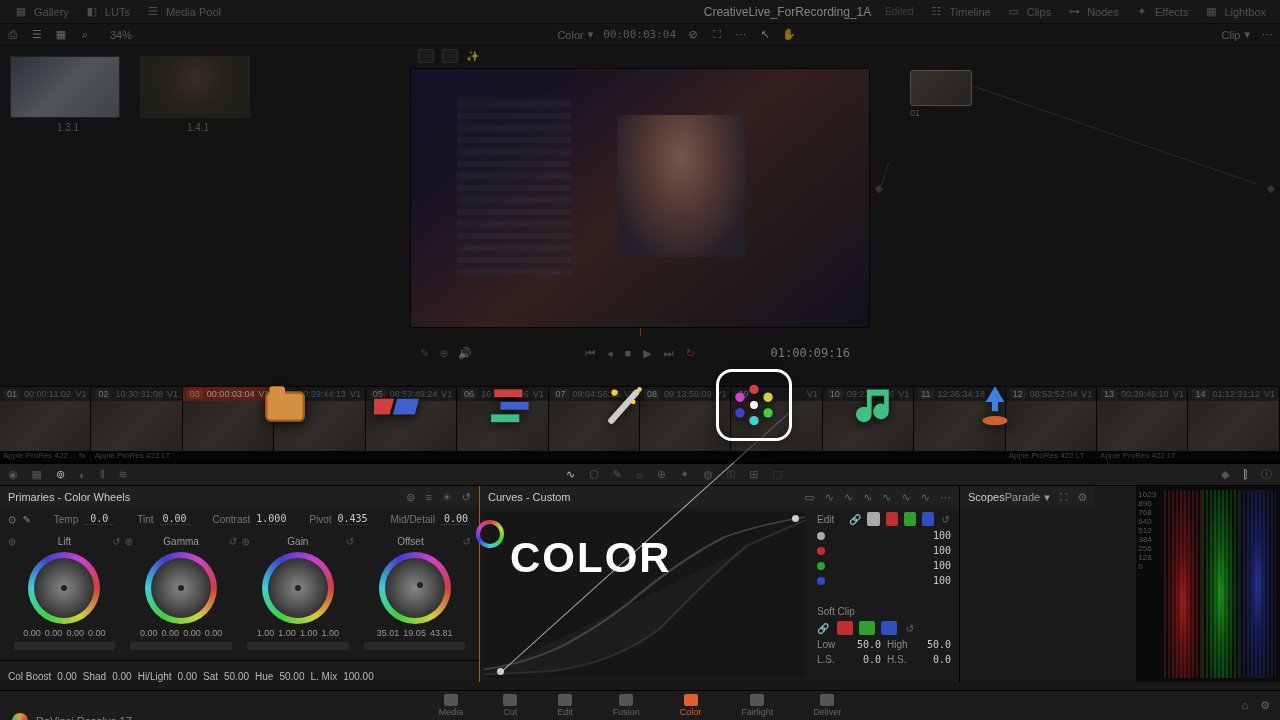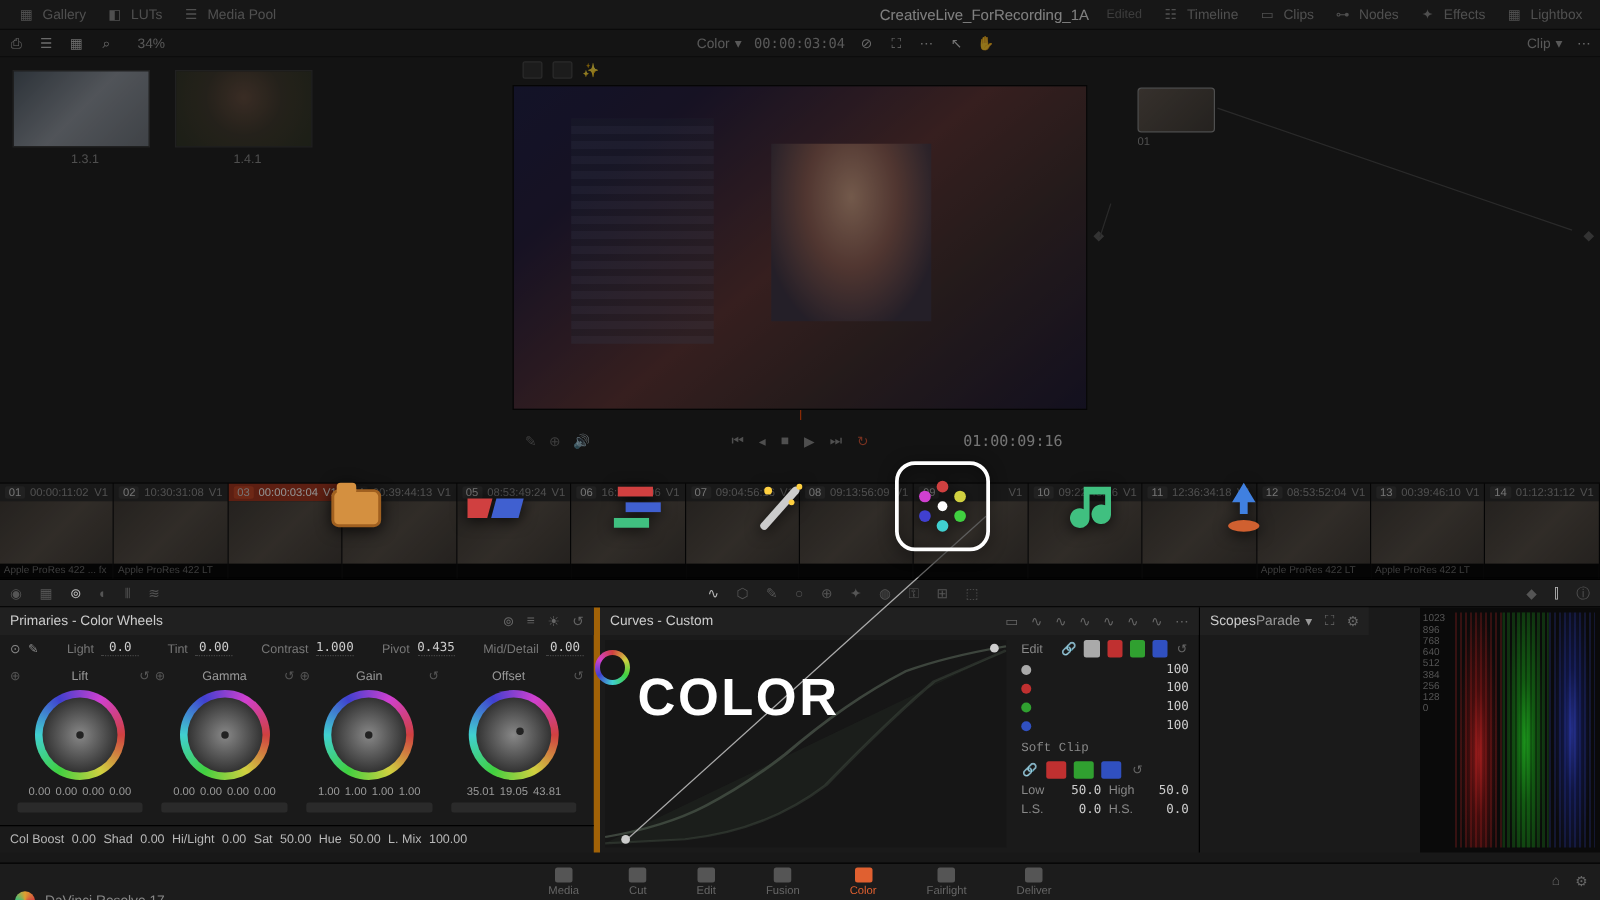--- a/index.html
+++ b/index.html
@@ -66,57 +66,57 @@
 
 
 .palbar { height: 22px; background: #1e1e1e; display:flex; align-items:center; padding: 0 8px; gap: 14px; border-bottom:1px solid #000;}
 .palbar .spacer { flex:1;}
 .palbar .pb { color:#555; cursor:pointer;}
 .palbar .pb.on { color:#bbb;}
 
 
 .lower { height: 196px; display:flex; background:#1a1a1a;}
 
-.primaries { width: 480px; display:flex; flex-direction:column; border-right:5px solid #a16207;}
+.primaries { width: 480px; display:flex; flex-direction:column; border-right:1px solid #a16207;}
 .panel-head { height: 22px; display:flex; align-items:center; padding: 0 8px; font-size:11px; color:#ccc; background:#202020;}
 .panel-head .spacer{flex:1;}
 .panel-head .hb { color:#666; margin-left: 10px; cursor:pointer;}
 .adj-row { height: 22px; display:flex; align-items:center; gap:6px; padding: 0 8px; font-size:10px;}
 .adj-row .albl{color:#777;}
 .adj-row .aval{color:#ccc; border-bottom:1px dotted #444; min-width:30px; text-align:center; font-family:monospace;}
 .adj-row .asp{width:12px;}
 .wheels { flex:1; display:flex; padding: 4px 8px 0; gap: 4px;}
 .wheel-col { flex:1; display:flex; flex-direction:column; align-items:center; gap:4px;}
 .wheel-col .wname { font-size:10px; color:#999; height:14px; display:flex; align-items:center; width:100%; justify-content:space-between;}
 .wheel-col .wname .wbtn{color:#555; font-size:10px;}
 .wheel { width: 72px; height: 72px; border-radius: 50%; background: conic-gradient(from 90deg, #d04040, #d0d040, #40d040, #40d0d0, #4040d0, #d040d0, #d04040); position:relative;}
 .wheel::after{content:""; position:absolute; inset:6px; border-radius:50%; background: radial-gradient(circle,#888 0%, #333 70%);}
 .wheel .dot{position:absolute; left:calc(50% - 3px); top:calc(50% - 3px); width:6px; height:6px; border-radius:50%; background:#222; z-index:2;}
 .wheel-col .nums { font-size:9px; color:#999; font-family:monospace; display:flex; gap:4px;}
 .wheel-col .bar { width: 90%; height:8px; background:#2a2a2a; border-radius:2px;}
-.bottom-adj { height:22px; display:flex; align-items:center; padding: 0 8px; gap:6px; font-size:10px; border-top:1px solid #000;}
+.bottom-adj { height:22px; display:flex; align-items:flex-end; padding: 0 8px; gap:6px; font-size:10px; border-top:1px solid #000;}
 
 .curves { width: 480px; display:flex; flex-direction:column; border-right:1px solid #000; position:relative;}
 .curve-body { flex:1; display:flex;}
 .curve-graph { flex:1; position:relative; background:#161616; margin: 4px;}
 .curve-graph .diag{position:absolute; left:6%; bottom:4%; width:120%; height:1px; background:#aaa; transform-origin:left bottom; transform:rotate(-42deg);}
 .curve-graph svg { position:absolute; inset:0; width:100%; height:100%;}
 .curve-graph .hp1{position:absolute; left:4%; bottom:2%; width:7px; height:7px; background:#ccc; border-radius:50%;}
 .curve-graph .hp2{position:absolute; right:2%; top:2%; width:7px; height:7px; background:#ccc; border-radius:50%;}
 .curve-graph .hue-wheel { position:absolute; left: -8px; top: 8px; width:28px; height:28px; border-radius:50%; background: conic-gradient(#d04040,#d0d040,#40d040,#40d0d0,#4040d0,#d040d0,#d04040);}
 .curve-graph .hue-wheel::after{content:""; position:absolute; inset:4px; border-radius:50%; background:#161616;}
 .big-label { position:absolute; left: 26px; top: 22px; font-size: 42px; font-weight: 900; letter-spacing: 2px; color:#fff; font-family: Arial Black, sans-serif;}
 .curve-side { width: 150px; padding: 4px 8px; display:flex; flex-direction:column; gap:4px; font-size:10px;}
 .cs-row { display:flex; align-items:center; gap:6px;}
 .chbtn { width:16px; height:14px; border-radius:2px; cursor:pointer;}
 .ch-y{background:#aaa;} .ch-r{background:#c03030;} .ch-g{background:#30a030;} .ch-b{background:#3050c0;}
 .ch-dot { width:8px; height:8px; border-radius:50%; background:#555;}
 .cs-val { color:#ccc; font-family:monospace; margin-left:auto;}
 .cs-lbl { color:#888; width:34px;}
-.cs-head { color:#888; margin-top:4px;font-family:Liberation Mono, monospace;}
+.cs-head { color:#888; margin-top:16px;}
 
 .scopes { flex:1; display:flex; gap:41px;}
 .scope-body { flex:1; background:#0a0a0a; position:relative; overflow:hidden;}
 .yaxis { position:absolute; left:2px; top:4px; bottom:4px; width:26px; display:flex; flex-direction:column; justify-content:flex-start; font-size:8px; color:#555; font-family:monospace;}
 .parade { position:absolute; left:28px; right:4px; top:4px; bottom:4px; display:flex;}
 .band { flex:1; position:relative;}
 .band.r { background: radial-gradient(ellipse 60% 90% at 50% 60%, rgba(255,40,40,0.55) 0%, rgba(200,20,20,0.3) 30%, transparent 70%), repeating-linear-gradient(90deg, rgba(255,50,50,0.18) 0 2px, transparent 2px 4px);}
 .band.g { background: radial-gradient(ellipse 60% 90% at 50% 55%, rgba(40,255,40,0.5) 0%, rgba(20,200,20,0.28) 30%, transparent 70%), repeating-linear-gradient(90deg, rgba(50,255,50,0.16) 0 2px, transparent 2px 4px);}
 .band.b { background: radial-gradient(ellipse 60% 90% at 50% 50%, rgba(60,80,255,0.5) 0%, rgba(30,50,200,0.28) 30%, transparent 70%), repeating-linear-gradient(90deg, rgba(70,90,255,0.16) 0 2px, transparent 2px 4px);}
 
@@ -465,21 +465,21 @@
       <span class="spacer"></span>
       <span class="hb">⊚</span>
       <span class="hb">≡</span>
       <span class="hb">☀</span>
       <span class="hb">↺</span>
     </div>
     <div class="adj-row">
       <span class="pb" style="color:#888;">⊙</span>
       <span class="pb" style="color:#888;">✎</span>
       <span class="asp"></span>
-      <span class="albl">Light</span>
+      <span class="albl">Temp</span>
       <span class="aval">0.0</span>
       <span class="asp"></span>
       <span class="albl">Tint</span>
       <span class="aval">0.00</span>
       <span class="asp"></span>
       <span class="albl">Contrast</span>
       <span class="aval">1.000</span>
       <span class="asp"></span>
       <span class="albl">Pivot</span>
       <span class="aval">0.435</span>

